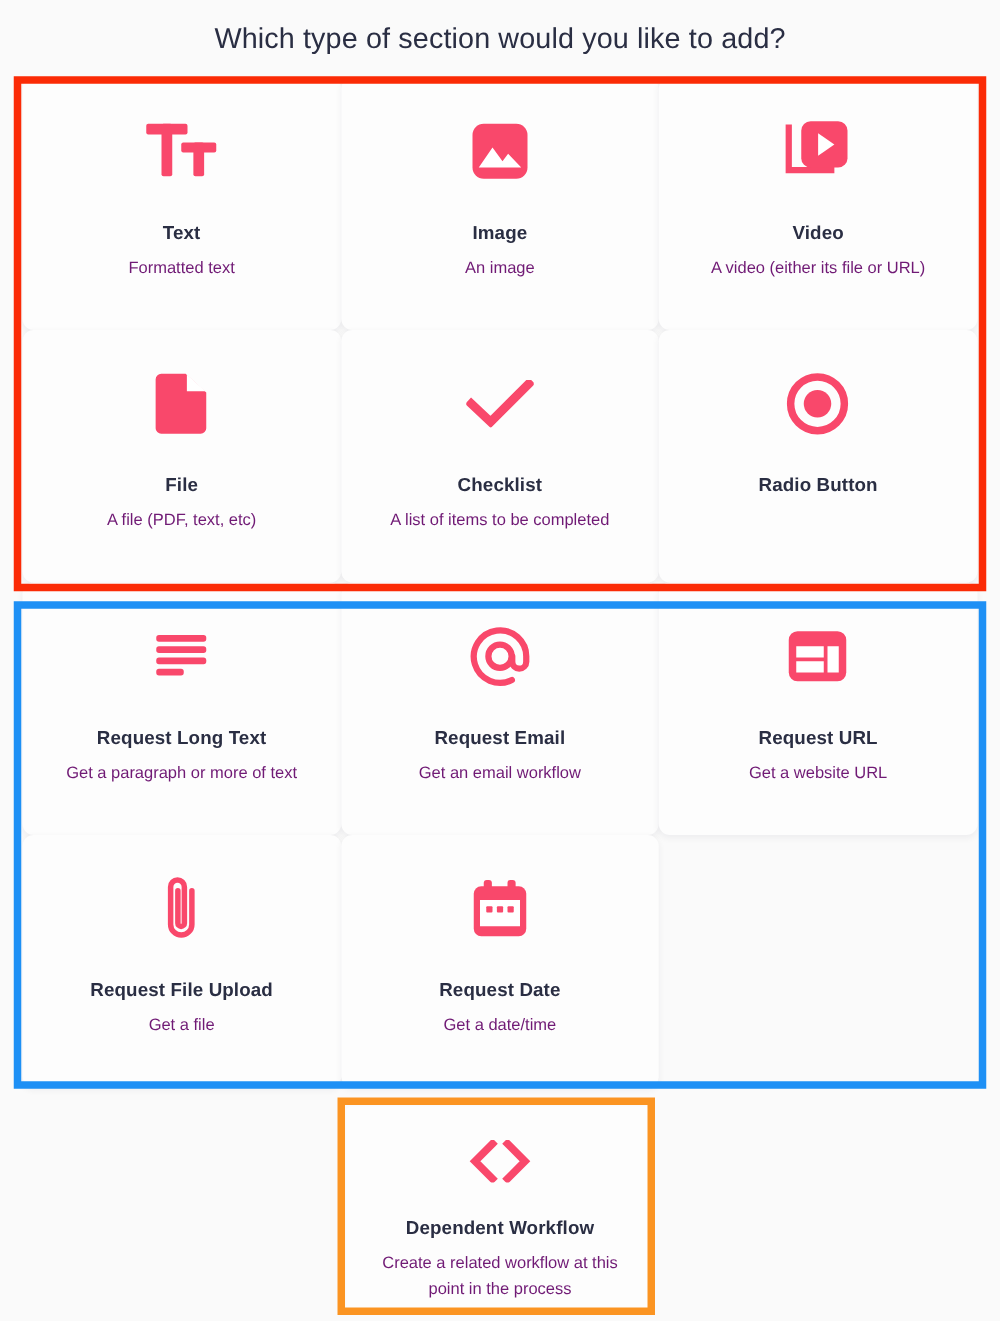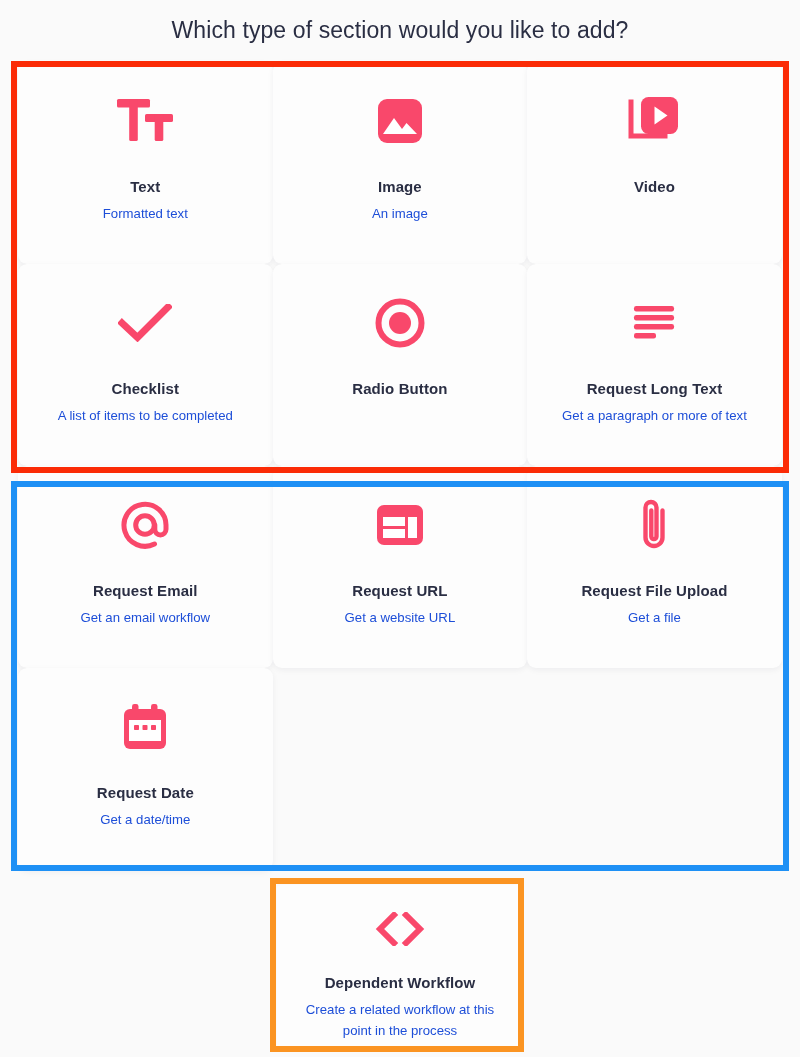--- a/index.html
+++ b/index.html
@@ -71,21 +71,21 @@
     font-size: 15px;
     font-weight: 700;
     color: #2a2e43;
     margin-top: 26px;
     text-align: center;
     letter-spacing: 0.1px;
   }
 
   .card-desc {
     font-size: 13.2px;
-    color: #1d4ed8;
+    color: #701a75;
     margin-top: 9px;
     text-align: center;
     line-height: 1.55;
     max-width: 205px;
   }
 
   
   .last-row {
     position: absolute;
     left: 277px;
@@ -165,22 +165,33 @@
 
     <div class="card">
       <div class="icon-wrap">
         <svg width="52" height="50" viewBox="0 0 52 50">
           <path d="M3 6 v34 h34" fill="none" stroke="#f9486b" stroke-width="5" stroke-linecap="square"></path>
           <rect x="13" y="1" width="37" height="37" rx="7.5" fill="#f9486b"></rect>
           <path d="M26.5 10.5 L39.5 19.5 L26.5 28.5 Z" fill="#ffffff"></path>
         </svg>
       </div>
       <div class="card-title">Video</div>
-    </div>
-
+      <div class="card-desc">A video (either its file or URL)</div>
+    </div>
+
+    <div class="card">
+      <div class="icon-wrap">
+        <svg width="42" height="50" viewBox="0 0 42 50">
+          <path d="M5 1 h19.5 L41 16 v28.5 a4.5 4.5 0 0 1 -4.5 4.5 h-31.5 a4.5 4.5 0 0 1 -4.5 -4.5 v-39 a4.5 4.5 0 0 1 4.5 -4.5 z" fill="#f9486b"></path>
+          <path d="M25.5 1.5 v13.5 h15 z" fill="#ffffff"></path>
+        </svg>
+      </div>
+      <div class="card-title">File</div>
+      <div class="card-desc">A file (PDF, text, etc)</div>
+    </div>
 
     <div class="card">
       <div class="icon-wrap">
         <svg width="54" height="38" viewBox="0 0 54 38">
           <path d="M4 19 L19.5 33.5 L50 3" fill="none" stroke="#f9486b" stroke-width="7" stroke-linecap="square" stroke-linejoin="miter"></path>
         </svg>
       </div>
       <div class="card-title">Checklist</div>
       <div class="card-desc">A list of items to be completed</div>
     </div>

